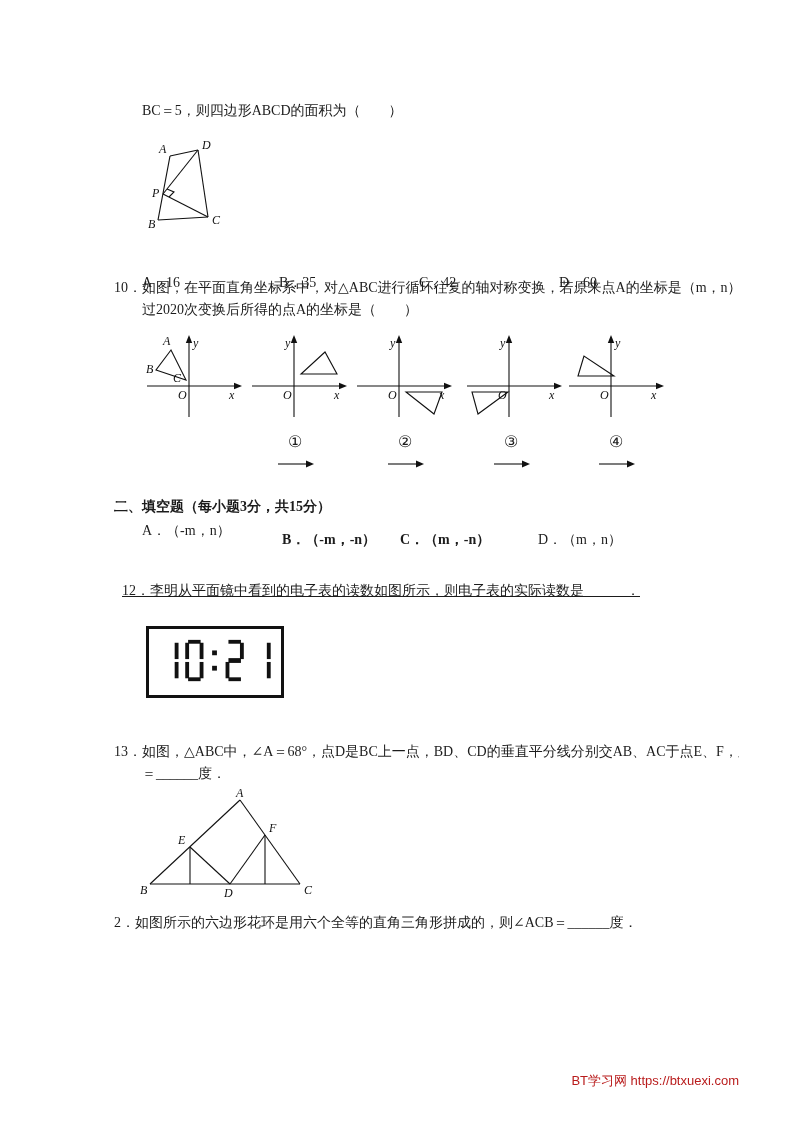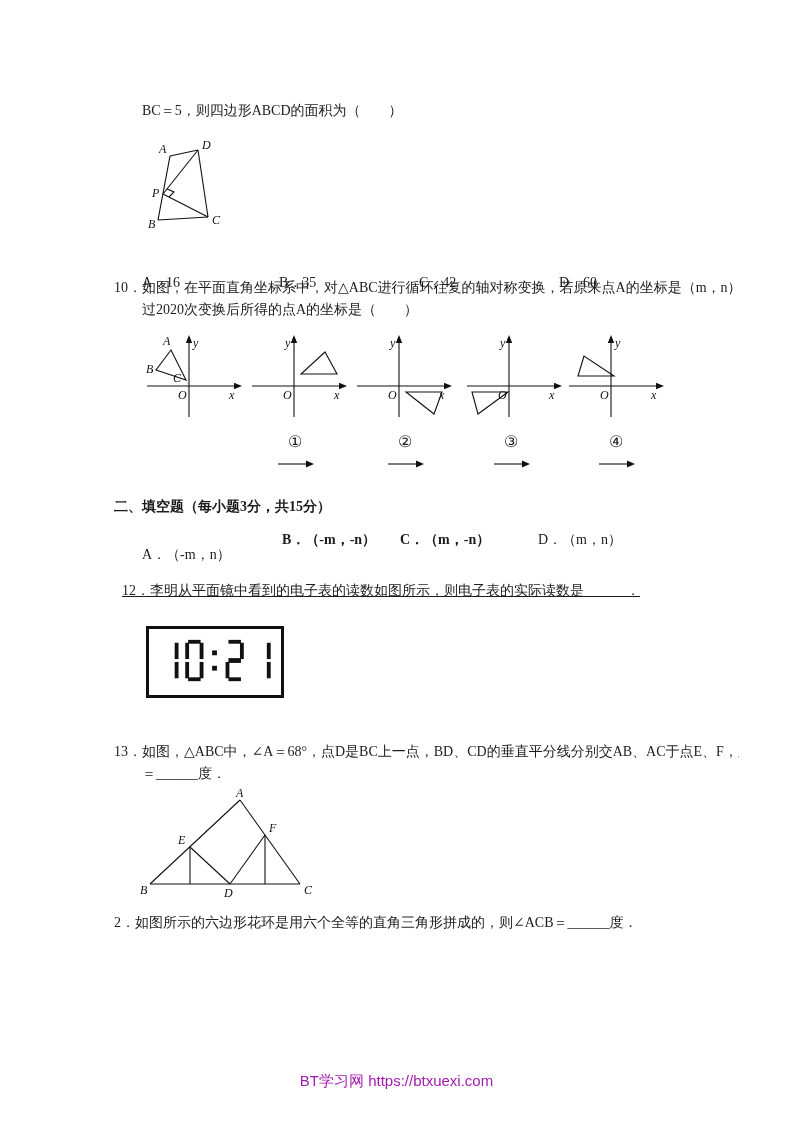--- a/index.html
+++ b/index.html
@@ -23,23 +23,23 @@
     font-family:"Liberation Serif","DejaVu Serif",serif;
     font-style:italic; font-size:12px; fill:#111;
   }
   .clockbox {
     position:absolute; border:3px solid #111; background:#fff;
     padding:8px 5px 6px 5px; display:inline-block;
   }
   .seg { fill:#111; }
   .footer {
     position:absolute; top:1072px; left:0; width:100%;
-    text-align:center; font-size:15px;
+    text-align:right; font-size:13px;
     font-family:"Liberation Sans","DejaVu Sans",sans-serif;
-    color:#a21caf;
+    color:#b91c1c;
   }
 </style>
 </head>
 <body>
 
 <div class="page">
 
   <div class="abs q" style="left:88px; top:100px; width:640px;">BC＝5，则四边形ABCD的面积为（　　）</div>
 
   <svg class="fig abs" style="left:92px; top:134px;" width="92" height="98" viewBox="0 0 92 98">
@@ -137,21 +137,21 @@
   </svg>
   <svg class="fig abs" style="left:440px; top:458px;" width="36" height="12" viewBox="0 0 36 12">
     <line x1="0" y1="6" x2="28" y2="6"></line>
       <polygon class="arrowhead" points="28,2.5 36,6 28,9.5"></polygon>
   </svg>
   <svg class="fig abs" style="left:545px; top:458px;" width="36" height="12" viewBox="0 0 36 12">
     <line x1="0" y1="6" x2="28" y2="6"></line>
       <polygon class="arrowhead" points="28,2.5 36,6 28,9.5"></polygon>
   </svg>
 
-  <div class="abs opt" style="left:88px;  top:512px;">A．（-m，n）</div>
+  <div class="abs opt" style="left:88px;  top:488px;">A．（-m，n）</div>
   <div class="abs opt" style="left:228px; top:497px;font-weight:bold;">B．（-m，-n）</div>
   <div class="abs opt" style="left:346px; top:497px;font-weight:bold;">C．（m，-n）</div>
   <div class="abs opt" style="left:484px; top:497px;">D．（m，n）</div>
 
   <div class="abs q bold" style="left:60px; top:496px; width:500px;">二、填空题（每小题3分，共15分）</div>
 
 
   <div class="abs q hang" style="left:68px; top:580px; width:690px;text-decoration:underline;">12．李明从平面镜中看到的电子表的读数如图所示，则电子表的实际读数是______．</div>
 
   <div class="clockbox" style="left:92px; top:626px;">

